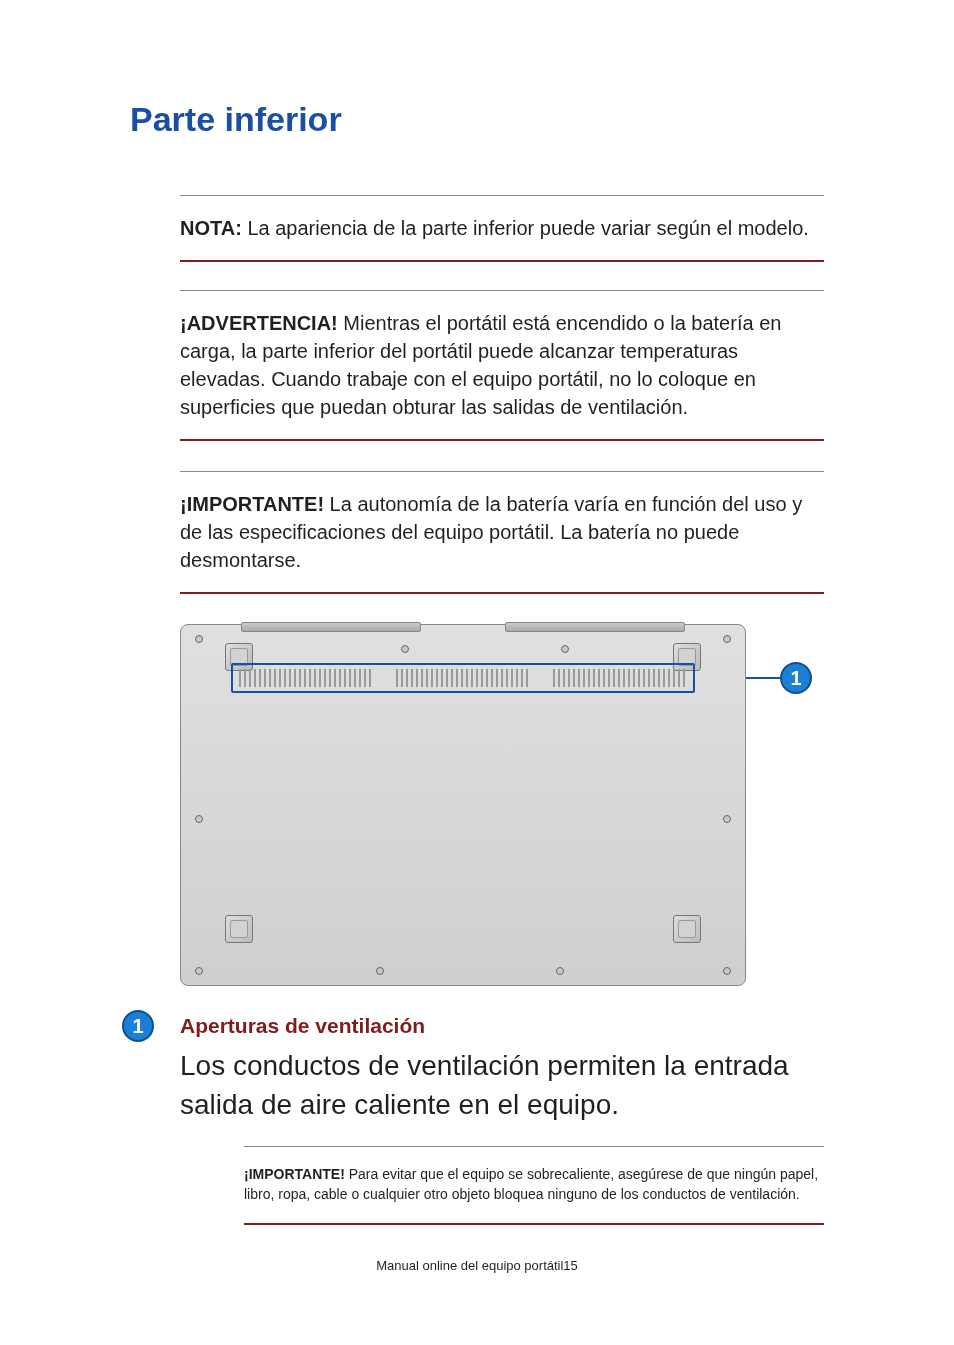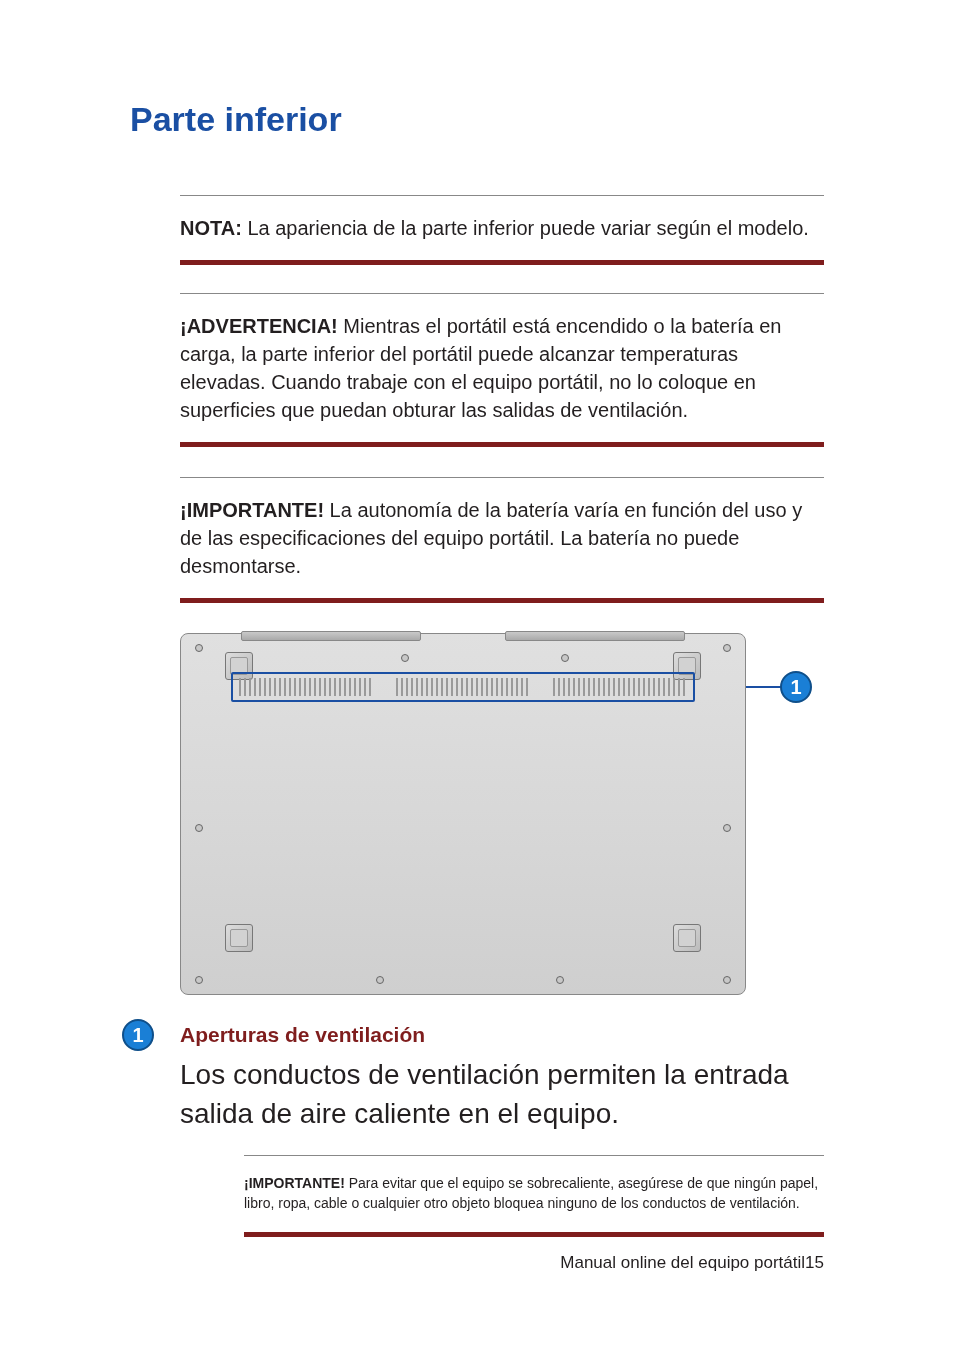--- a/index.html
+++ b/index.html
@@ -19,21 +19,21 @@
   h1.main-heading {
     color: #1a4fa3;
     font-size: 34px;
     font-weight: 700;
     margin-bottom: 56px;
     letter-spacing: 0px;
   }
   .note-block {
     margin-left: 50px;
     border-top: 1px solid #888;
-    border-bottom: 5px solid #7f1d1d;
+    border-bottom: 2px solid #7f1d1d;
     padding: 18px 0 18px 0;
     margin-bottom: 30px;
     font-size: 20px;
     line-height: 1.4;
   }
   .note-block.first { margin-bottom: 28px; }
   .note-label { font-weight: 700; }
   .diagram-wrap {
     position: relative;
     margin-left: 50px;
@@ -143,22 +143,22 @@
   .note-block.nested {
     margin-left: 64px;
     font-size: 14px;
   }
   .footer {
     position: absolute;
     bottom: 72px;
     left: 130px;
     right: 130px;
     display: flex;
-    justify-content: flex-end;
-    font-size: 17px;
+    justify-content: center;
+    font-size: 13px;
     color: #231f20;
   }
 </style>
 </head>
 <body>
 
 <div class="page">
   <h1 class="main-heading">Parte inferior</h1>
 
   <div class="note-block first">

